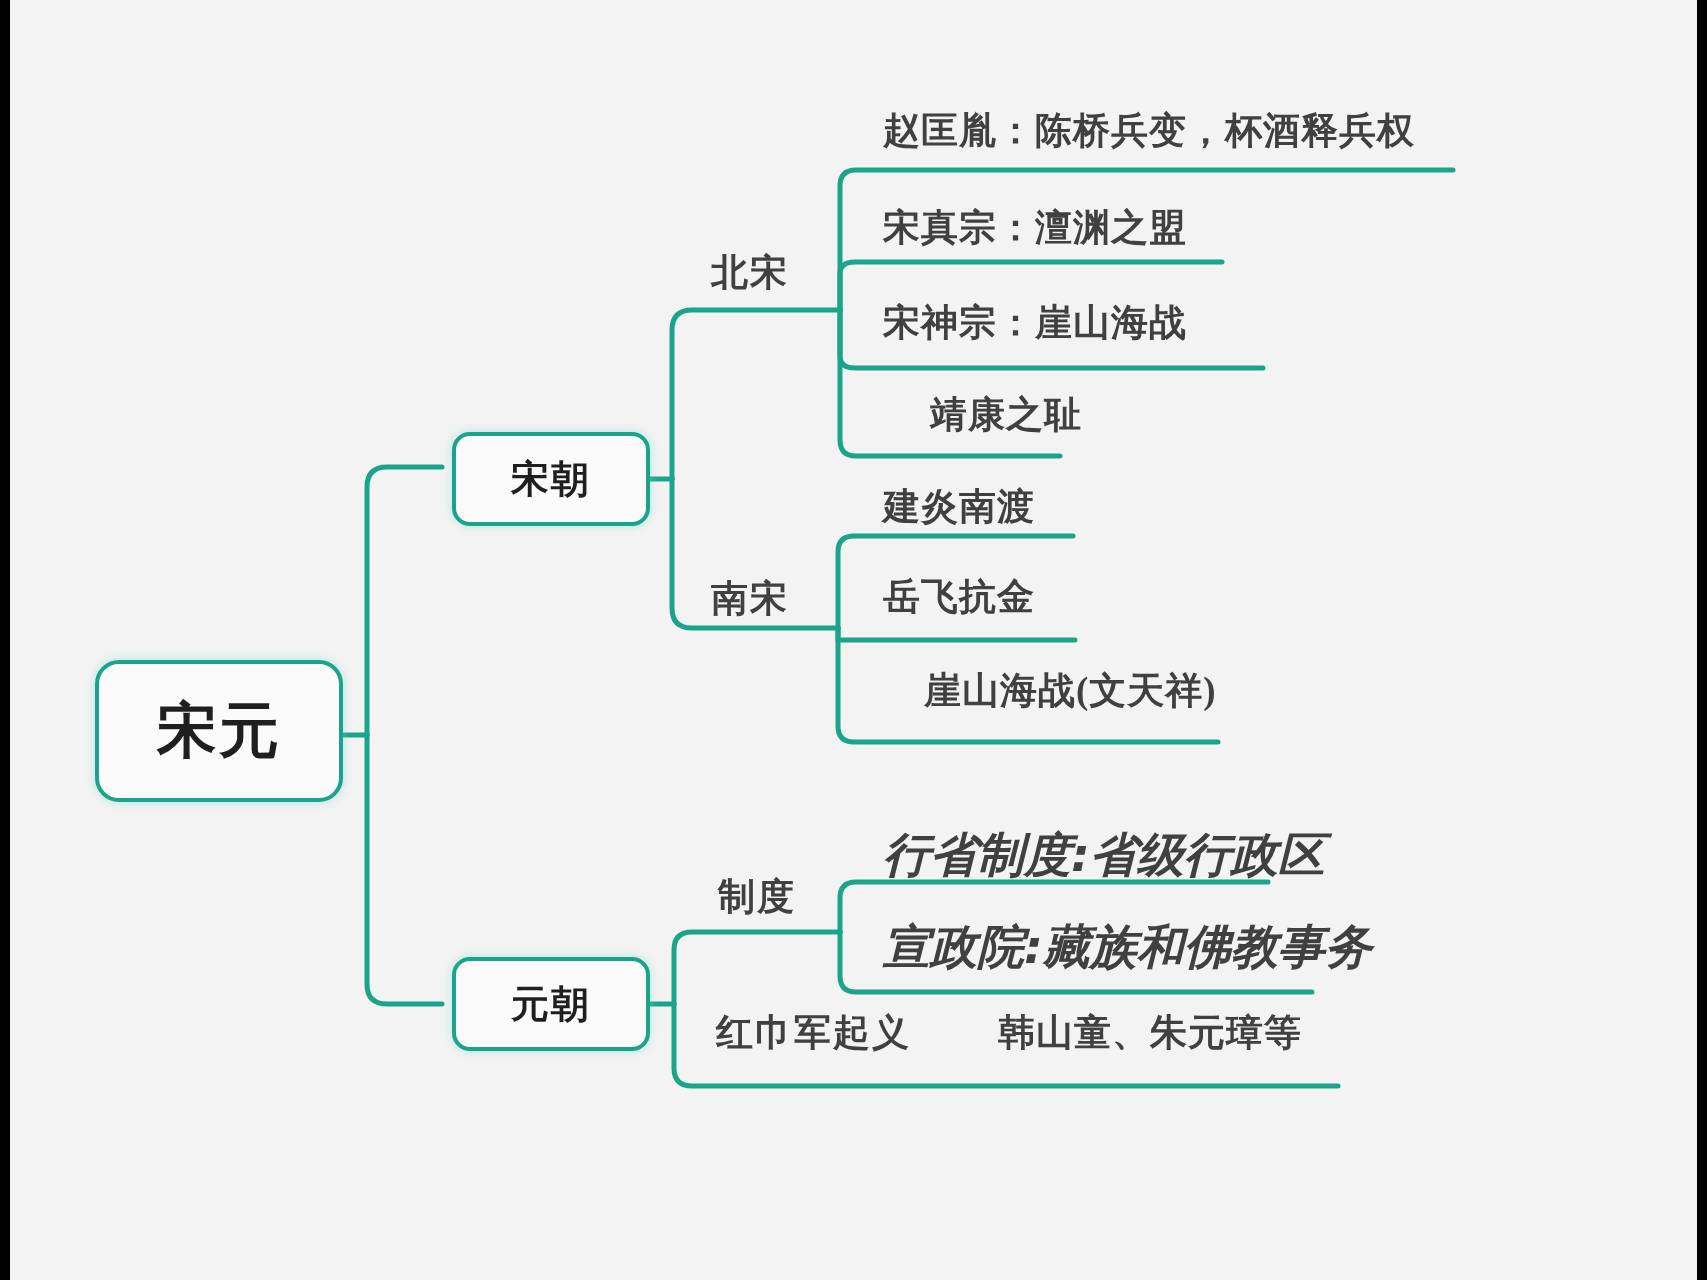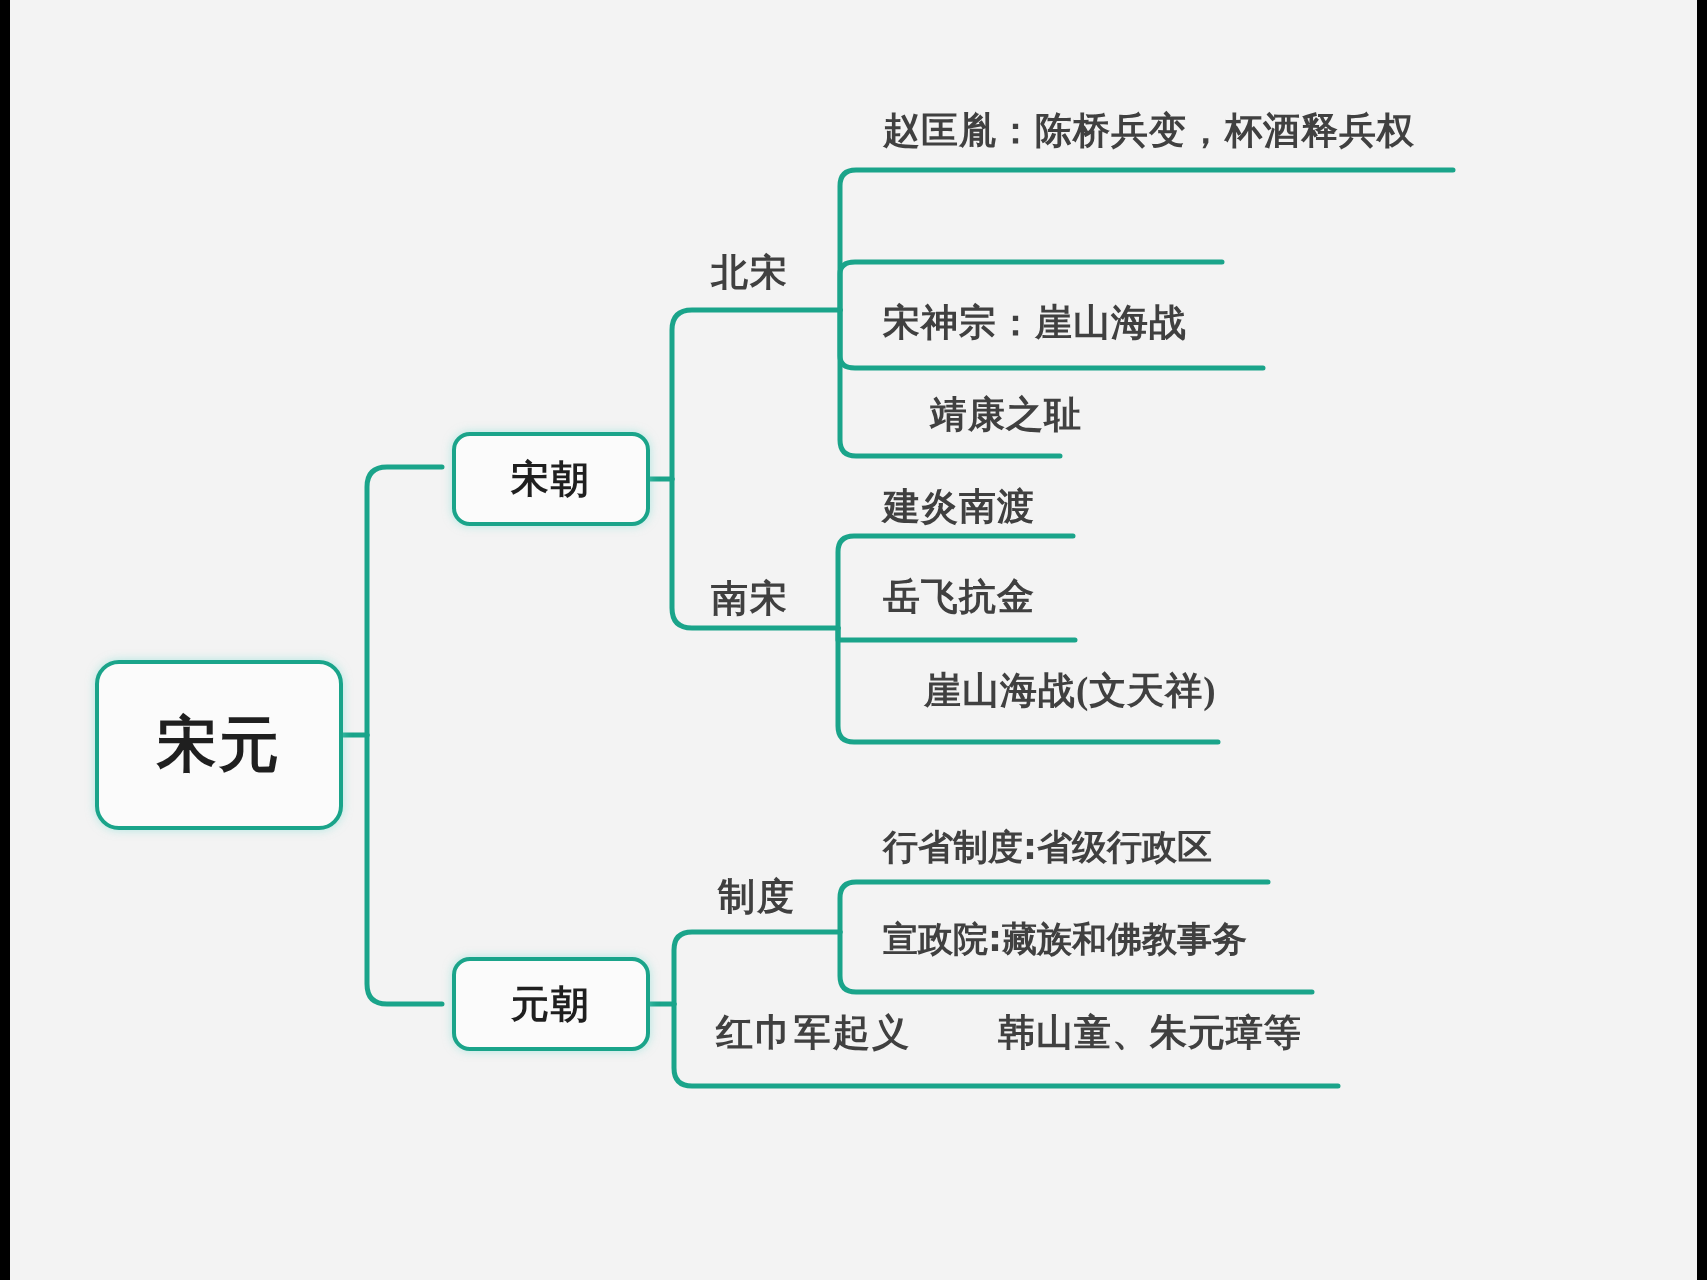--- a/index.html
+++ b/index.html
@@ -54,21 +54,21 @@
     display: flex;
     align-items: center;
     justify-content: center;
     color: #1f1f1f;
     font-weight: 700;
     letter-spacing: 2px;
     box-shadow: 0 0 10px rgba(120, 220, 210, .55);
     text-align: center;
   }
   .node-root {
-    left: 85px;  top: 660px;  width: 248px; height: 170px;
+    left: 85px;  top: 660px;  width: 248px; height: 142px;
     font-size: 60px;
     border-radius: 24px;
   }
   .node-l2 {
     width: 198px; height: 94px;
     font-size: 38px;
     border-radius: 18px;
   }
   .node-song { left: 442px; top: 432px; }
   .node-yuan { left: 442px; top: 957px; }
@@ -76,21 +76,21 @@
   
   .label {
     position: absolute;
     color: #404040;
     font-weight: 700;
     white-space: nowrap;
     text-align: right;
   }
   .label-branch { font-size: 37px; letter-spacing: 2px; }
   .label-leaf   { font-size: 37px; letter-spacing: 1px; }
-  .label-leaf-sm{ font-size: 35px; letter-spacing: 0px; }
+  .label-leaf-sm{ font-size: 47px; letter-spacing: 0px; font-style: italic; }
 </style>
 </head>
 <body>
 
 <div id="stage">
 
   <div class="bar bar-left"></div>
   <div class="bar bar-right"></div>
 
   <div class="canvas">
@@ -139,20 +139,21 @@
     <div class="label label-branch" style="left:701px; top:248px;">北宋</div>
 
     <div class="label label-branch" style="left:701px; top:574px;">南宋</div>
 
     <div class="label label-branch" style="left:708px; top:872px;">制度</div>
 
     <div class="label label-branch" style="left:706px; top:1008px;">红巾军起义</div>
 
     <div class="label label-leaf" style="left:873px; top:106px;">赵匡胤：陈桥兵变，杯酒释兵权</div>
 
+    <div class="label label-leaf" style="left:873px; top:203px;">宋真宗：澶渊之盟</div>
 
     <div class="label label-leaf" style="left:873px; top:298px;">宋神宗：崖山海战</div>
 
     <div class="label label-leaf" style="left:920px; top:390px;">靖康之耻</div>
 
     <div class="label label-leaf" style="left:873px; top:482px;">建炎南渡</div>
 
     <div class="label label-leaf" style="left:873px; top:572px;">岳飞抗金</div>
 
     <div class="label label-leaf" style="left:914px; top:666px;font-family:Liberation Serif, serif;">崖山海战(文天祥)</div>

